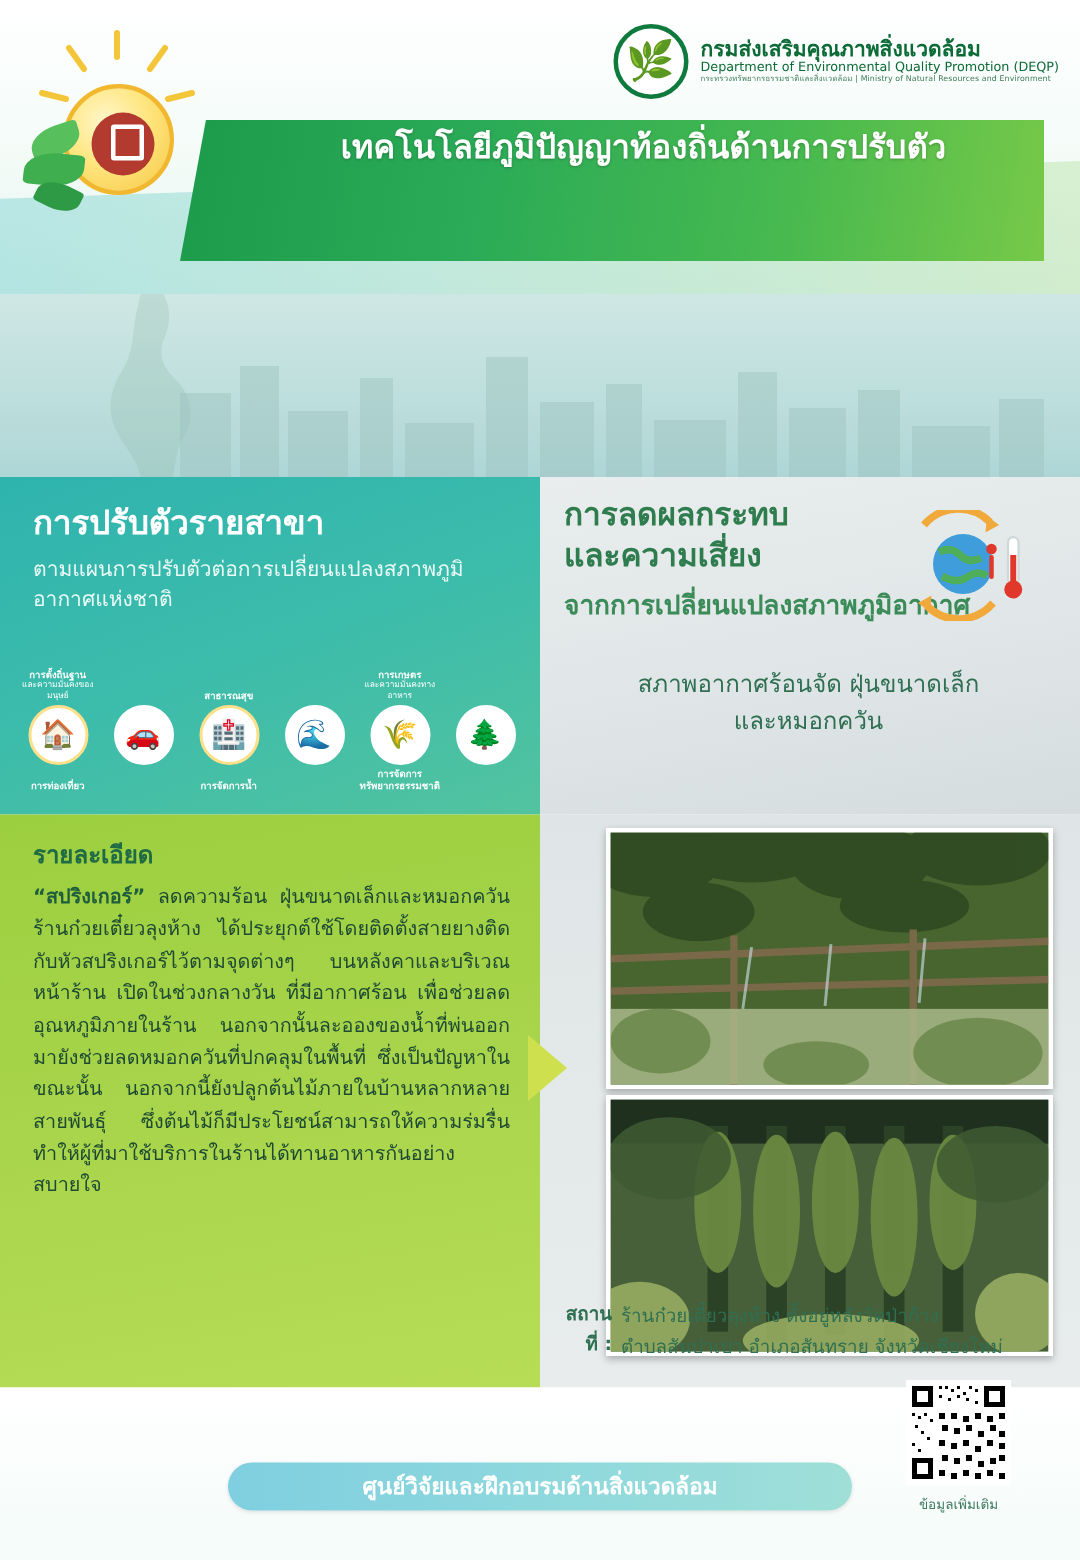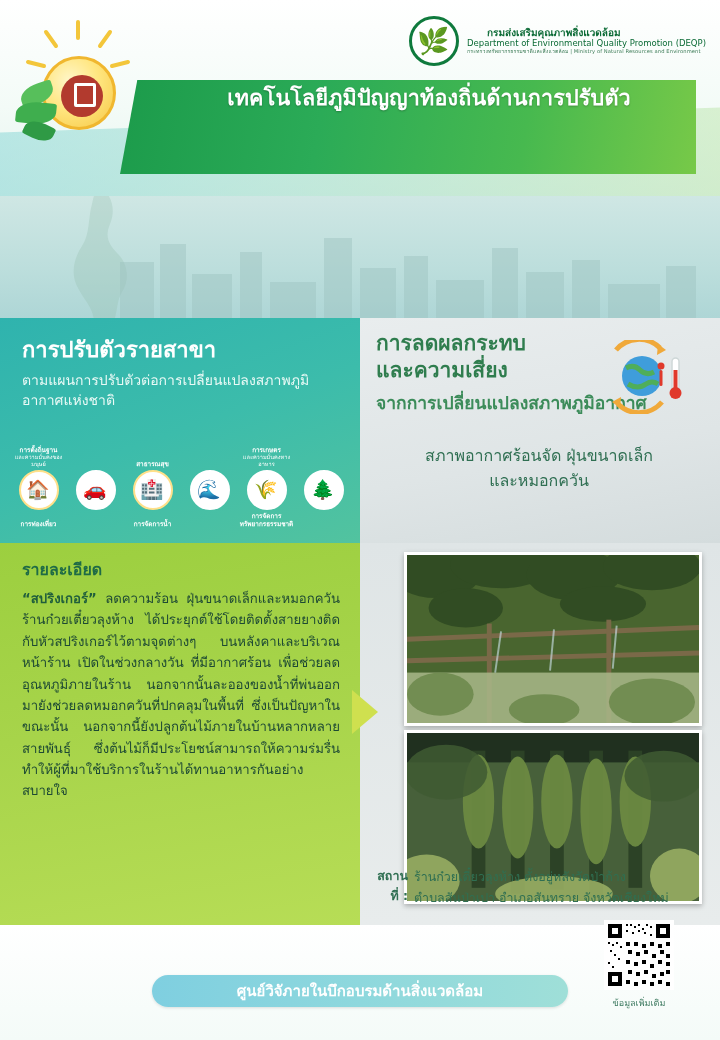--- a/index.html
+++ b/index.html
@@ -30,21 +30,21 @@
   .logo-mark{
     width:50px; height:50px; border-radius:50%;
     background:#ffffff; border:3px solid #0f7a3d;
     display:flex; align-items:center; justify-content:center;
     position:relative; flex:0 0 auto;
   }
   .logo-mark .leafsym{
     font-size:26px; color:#0f7a3d; line-height:1;
   }
   .logo-text{ line-height:1.15; }
-  .logo-text .l1{ font-size:10px; color:#0c6b36; font-weight:bold;margin-left:20px; }
+  .logo-text .l1{ font-size:14px; color:#0c6b36; font-weight:bold; }
   .logo-text .l2{ font-size:8.5px; color:#0c6b36; }
   .logo-text .l3{ font-size:5.2px; color:#3a7a55; letter-spacing:.1px; }
 
   
   .ribbon{
     position:absolute; left:120px; top:80px; width:576px; height:94px;
     background: linear-gradient(100deg,#1c9b4b 0%, #2bab57 35%, #47b94f 70%, #77c948 100%);
     clip-path: polygon(3% 0, 100% 0, 100% 100%, 0% 100%);
     box-shadow: 0 3px 6px rgba(0,0,0,.18);
     display:flex; flex-direction:row; justify-content:center; padding-left:42px;
@@ -444,21 +444,21 @@
     </div>
   </div>
 
   <div class="info-loc">สถานที่ :</div>
   <div class="loc-text">
     <div>ร้านก๋วยเตี๋ยวลุงห้าง  ตั้งอยู่หลังวัดป่าก้าง</div>
     <div>ตำบลสันป่าเปา อำเภอสันทราย จังหวัดเชียงใหม่</div>
   </div>
 
   <div class="footer"></div>
-  <div class="footer-pill">ศูนย์วิจัภายในบึกอบรมด้านสิ่งแวดล้อม</div>
+  <div class="footer-pill">ศูนย์วิจัยและฝึกอบรมด้านสิ่งแวดล้อม</div>
 
   <svg class="qr" viewBox="0 0 33 33" shape-rendering="crispEdges">
     <rect width="33" height="33" fill="#ffffff"></rect>
     <g fill="#000000">
       <rect x="1" y="1" width="7" height="7"></rect>
         <rect x="2.8" y="2.8" width="3.4" height="3.4" fill="#ffffff"></rect>
       <rect x="25" y="1" width="7" height="7"></rect>
         <rect x="26.8" y="2.8" width="3.4" height="3.4" fill="#ffffff"></rect>
       <rect x="1" y="25" width="7" height="7"></rect>
         <rect x="2.8" y="26.8" width="3.4" height="3.4" fill="#ffffff"></rect>

